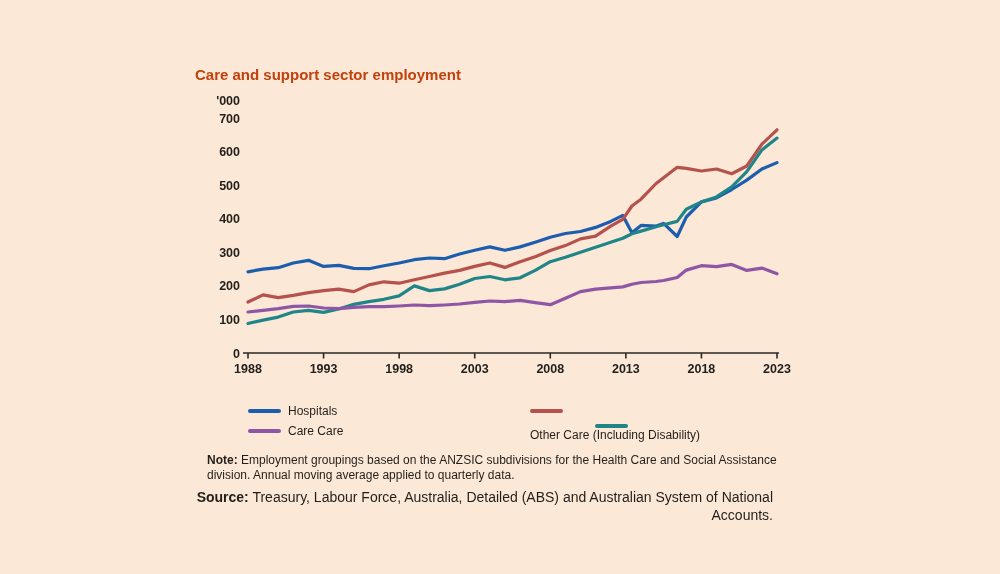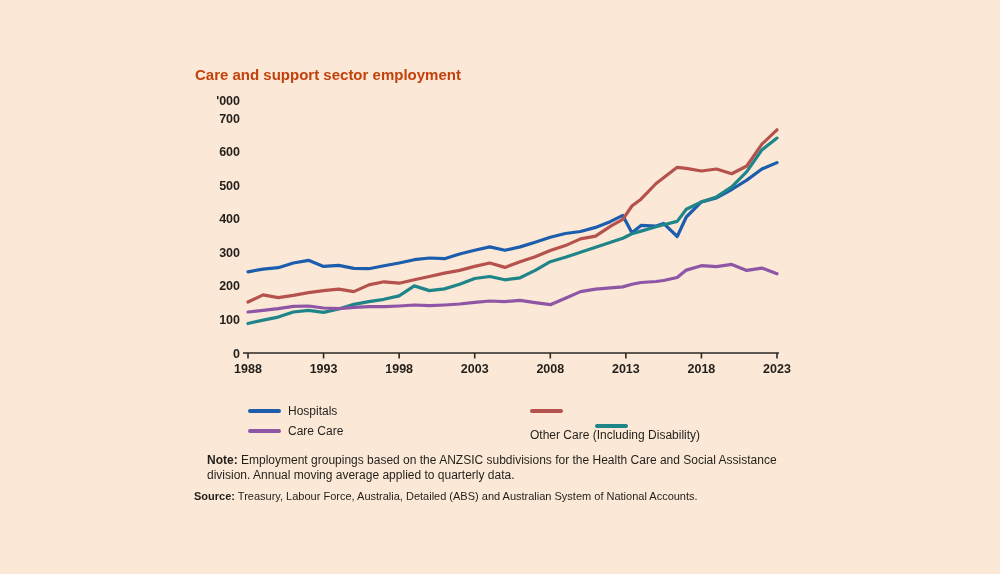--- a/index.html
+++ b/index.html
@@ -22,22 +22,22 @@
   }
   .legend-swatch {
     width: 33px; height: 4px; border-radius: 2px; margin-right: 7px; flex: 0 0 auto;
   }
   .legend-label { font-size: 12px; color: #221f1b; white-space: nowrap; }
   .note {
     position: absolute; left: 195px; top: 453px; width: 585px;
     font-size: 12px; line-height: 1.28; color: #221f1b; margin-left: 12px;
   }
   .source {
-    position: absolute; left: 194px; top: 489px; width: 590px;
-    font-size: 11px; line-height: 1.28; color: #221f1b;
+    position: absolute; left: 183px; top: 489px; width: 590px;
+    font-size: 14px; line-height: 1.28; color: #221f1b; text-align: right;
   }
   .bold-prefix { font-weight: 700; }
   svg text { fill: #221f1b; }
   .axis-tick-label { font-size: 12.5px; font-weight: 700; }
   .unit-label { font-size: 12.5px; font-weight: 700; }
 </style>
 </head>
 <body>
 
 <div class="title">Care and support sector employment</div>

